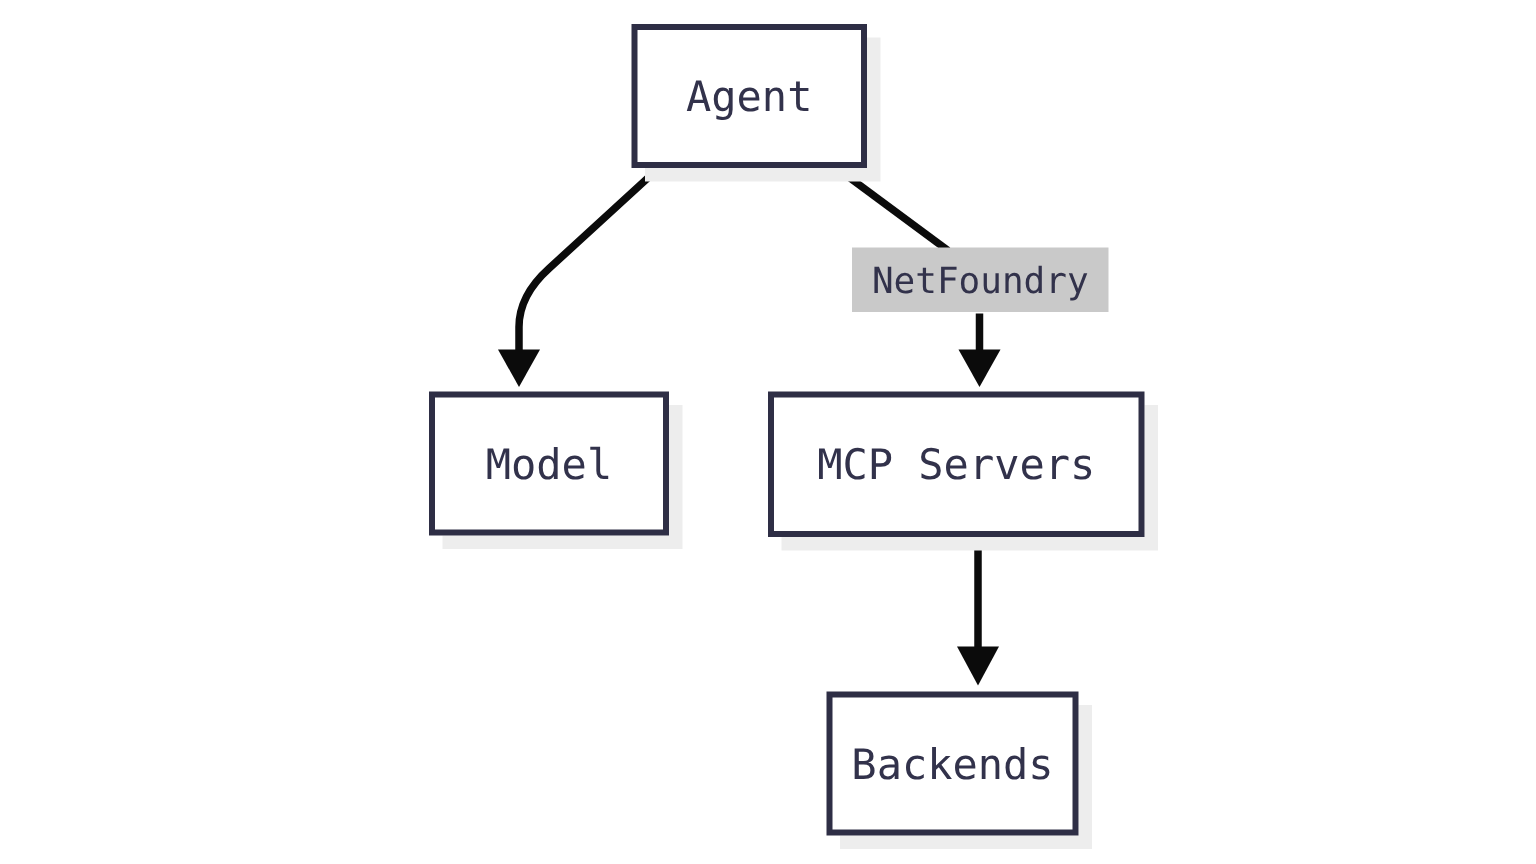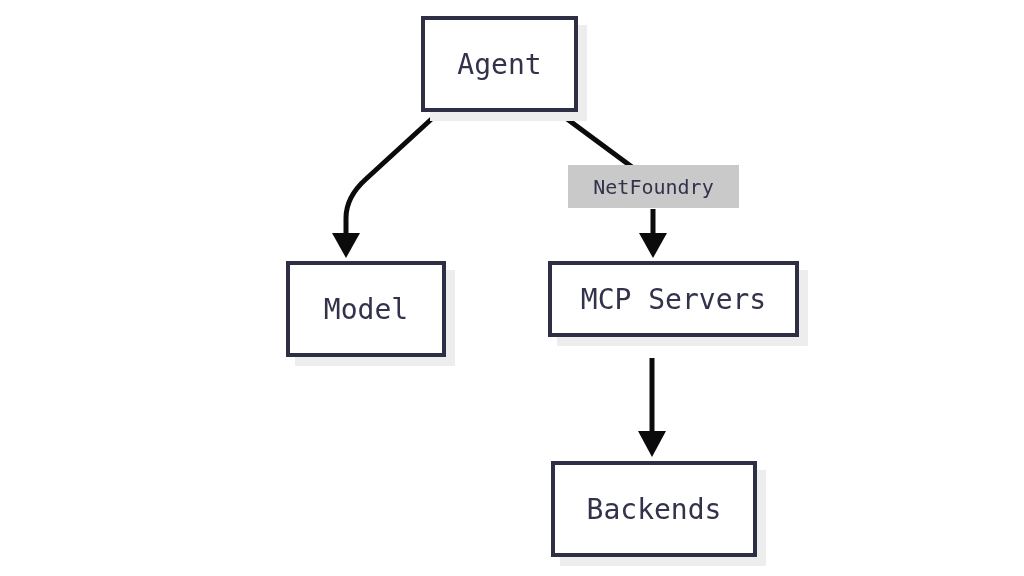--- a/index.html
+++ b/index.html
@@ -32,33 +32,33 @@
     box-shadow: 9px 9px 0 #ededed;
     display: flex;
     align-items: center;
     justify-content: center;
     font-size: 28px;
     color: #32324b;
     white-space: nowrap;
   }
   .node-agent   { left: 421px; top: 16px;  width: 157px; height: 96px; }
   .node-model   { left: 266px; top: 261px; width: 160px; height: 96px; margin-left: 20px; }
-  .node-mcp     { left: 548px; top: 261px; width: 251px; height: 76px; }
-  .node-backends{ left: 551px; top: 461px; width: 206px; height: 96px; }
+  .node-mcp     { left: 512px; top: 261px; width: 251px; height: 97px; }
+  .node-backends{ left: 551px; top: 461px; width: 168px; height: 96px; }
   .edge-label {
     position: absolute;
     left: 568px;
     top: 165px;
     width: 171px;
     height: 43px;
     background: #c9c9c9;
     display: flex;
     align-items: center;
     justify-content: center;
-    font-size: 20px;
+    font-size: 24px;
     color: #32324b;
     white-space: nowrap;
   }
 </style>
 </head>
 <body>
 
 <div class="stage">
 
   <svg class="edges-svg" viewBox="0 0 1024 576" xmlns="http://www.w3.org/2000/svg">

